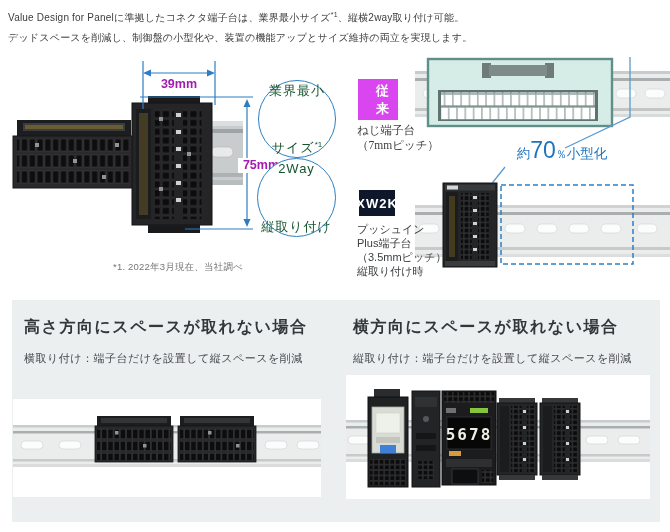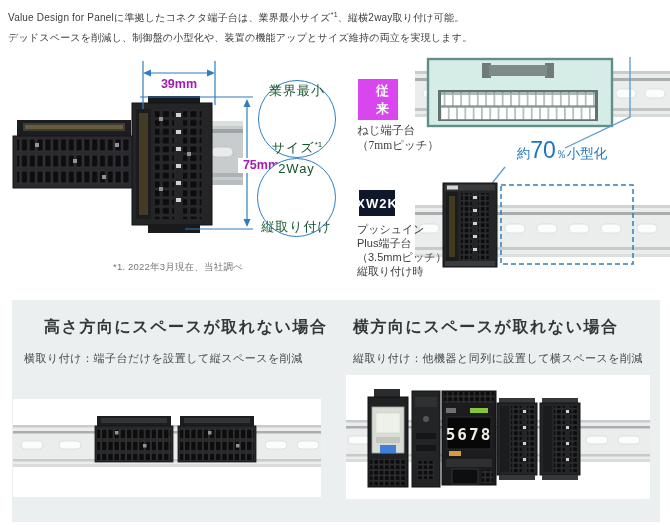--- a/index.html
+++ b/index.html
@@ -224,24 +224,24 @@
   <div class="abs label-box model-box" style="left:359px;top:190px;width:36px;height:26px;">XW2K</div>
   <div class="abs side-cap-sm" style="left:357px;top:222px;">
     <div>プッシュイン</div>
     <div>Plus端子台</div>
     <div>（3.5mmピッチ）</div>
     <div>縦取り付け時</div>
   </div>
 
   <div class="abs cases-panel"></div>
 
-  <div class="abs case-title" style="left:24px;top:317px;margin-left:20px;">高さ方向にスペースが取れない場合</div>
+  <div class="abs case-title" style="left:24px;top:317px;">高さ方向にスペースが取れない場合</div>
   <div class="abs case-title" style="left:353px;top:317px;">横方向にスペースが取れない場合</div>
   <div class="abs case-desc" style="left:24px;top:351px;">横取り付け：端子台だけを設置して縦スペースを削減</div>
-  <div class="abs case-desc" style="left:353px;top:351px;">縦取り付け：他機器と同列に設置して横スペースを削減</div>
+  <div class="abs case-desc" style="left:353px;top:351px;">縦取り付け：端子台だけを設置して縦スペースを削減</div>
 
   <div class="abs img-strip" style="left:13px;top:399px;width:308px;height:98px;">
     <svg width="308" height="98" viewBox="0 0 308 98">
       <g>
         <rect x="0" y="26" width="308" height="42" fill="#EBEDED"></rect>
         <rect x="0" y="26" width="308" height="2.5" fill="#C8CCCD"></rect>
         <rect x="0" y="32" width="308" height="2.5" fill="#A9AFB1"></rect>
         <rect x="0" y="60" width="308" height="2.5" fill="#C6CACB"></rect>
         <rect x="0" y="65" width="308" height="3" fill="#DADCDC"></rect>
         <g fill="#FBFCFC" stroke="#D3D6D7" stroke-width="0.7">

